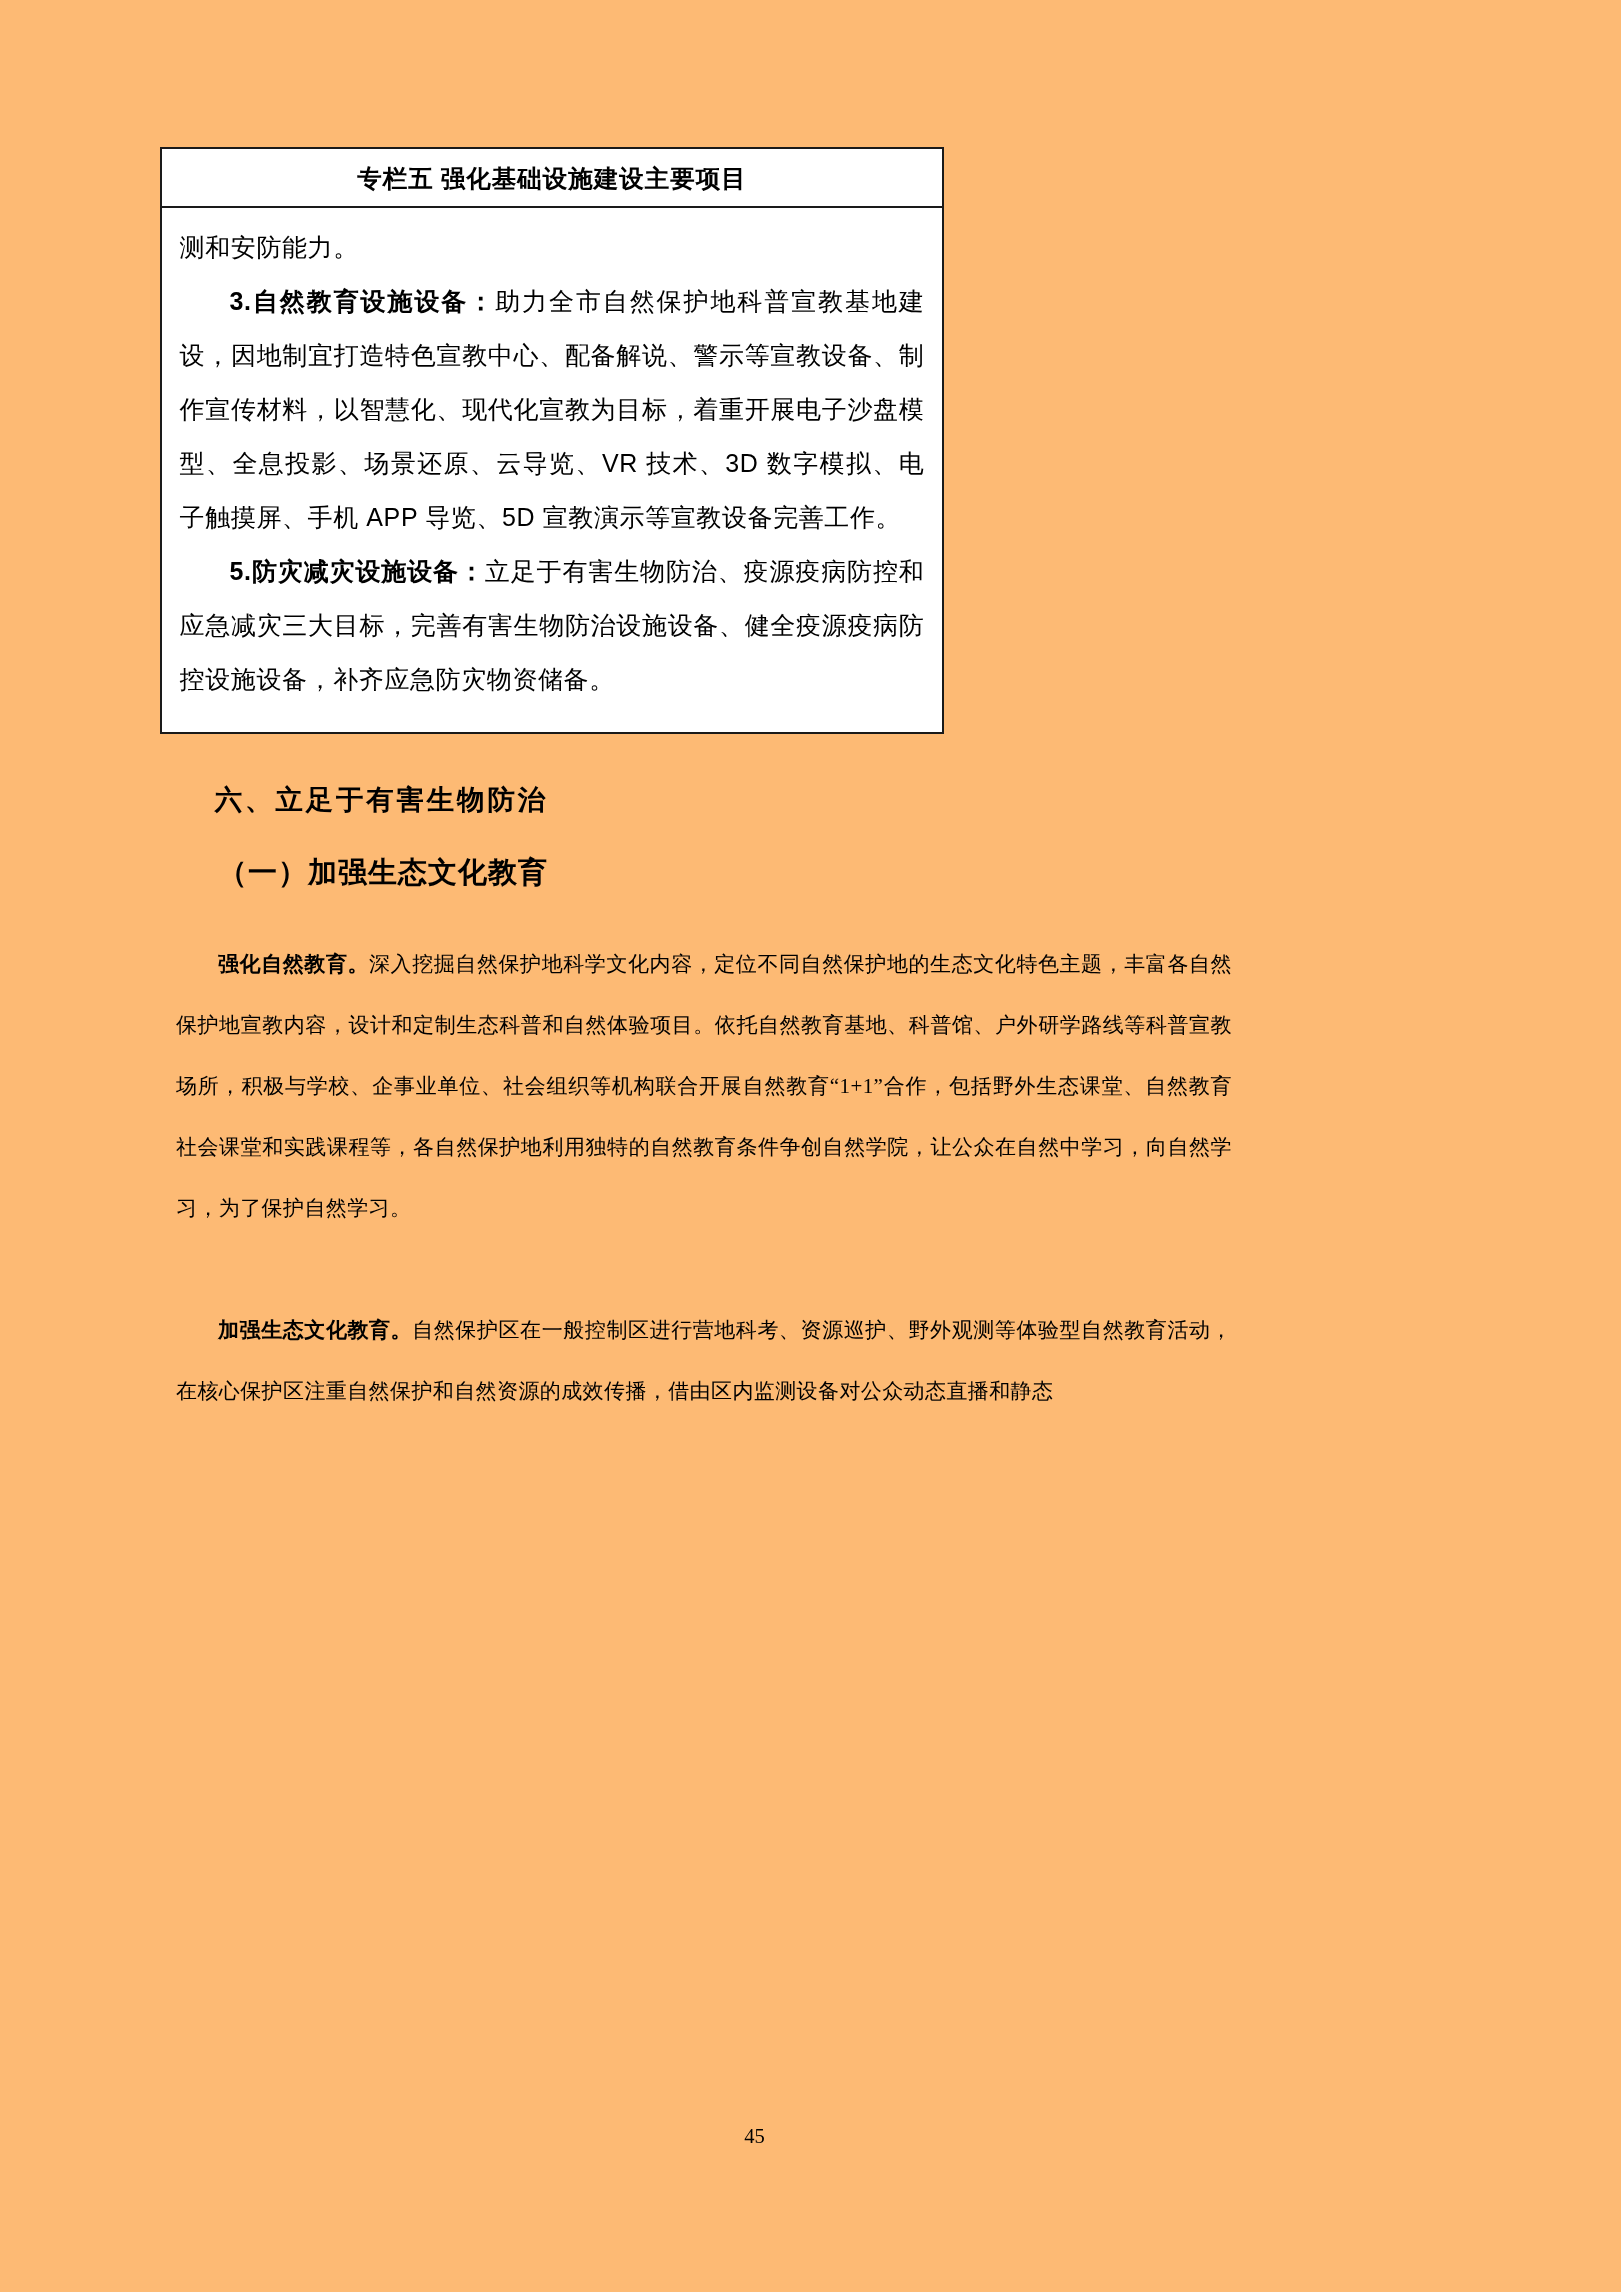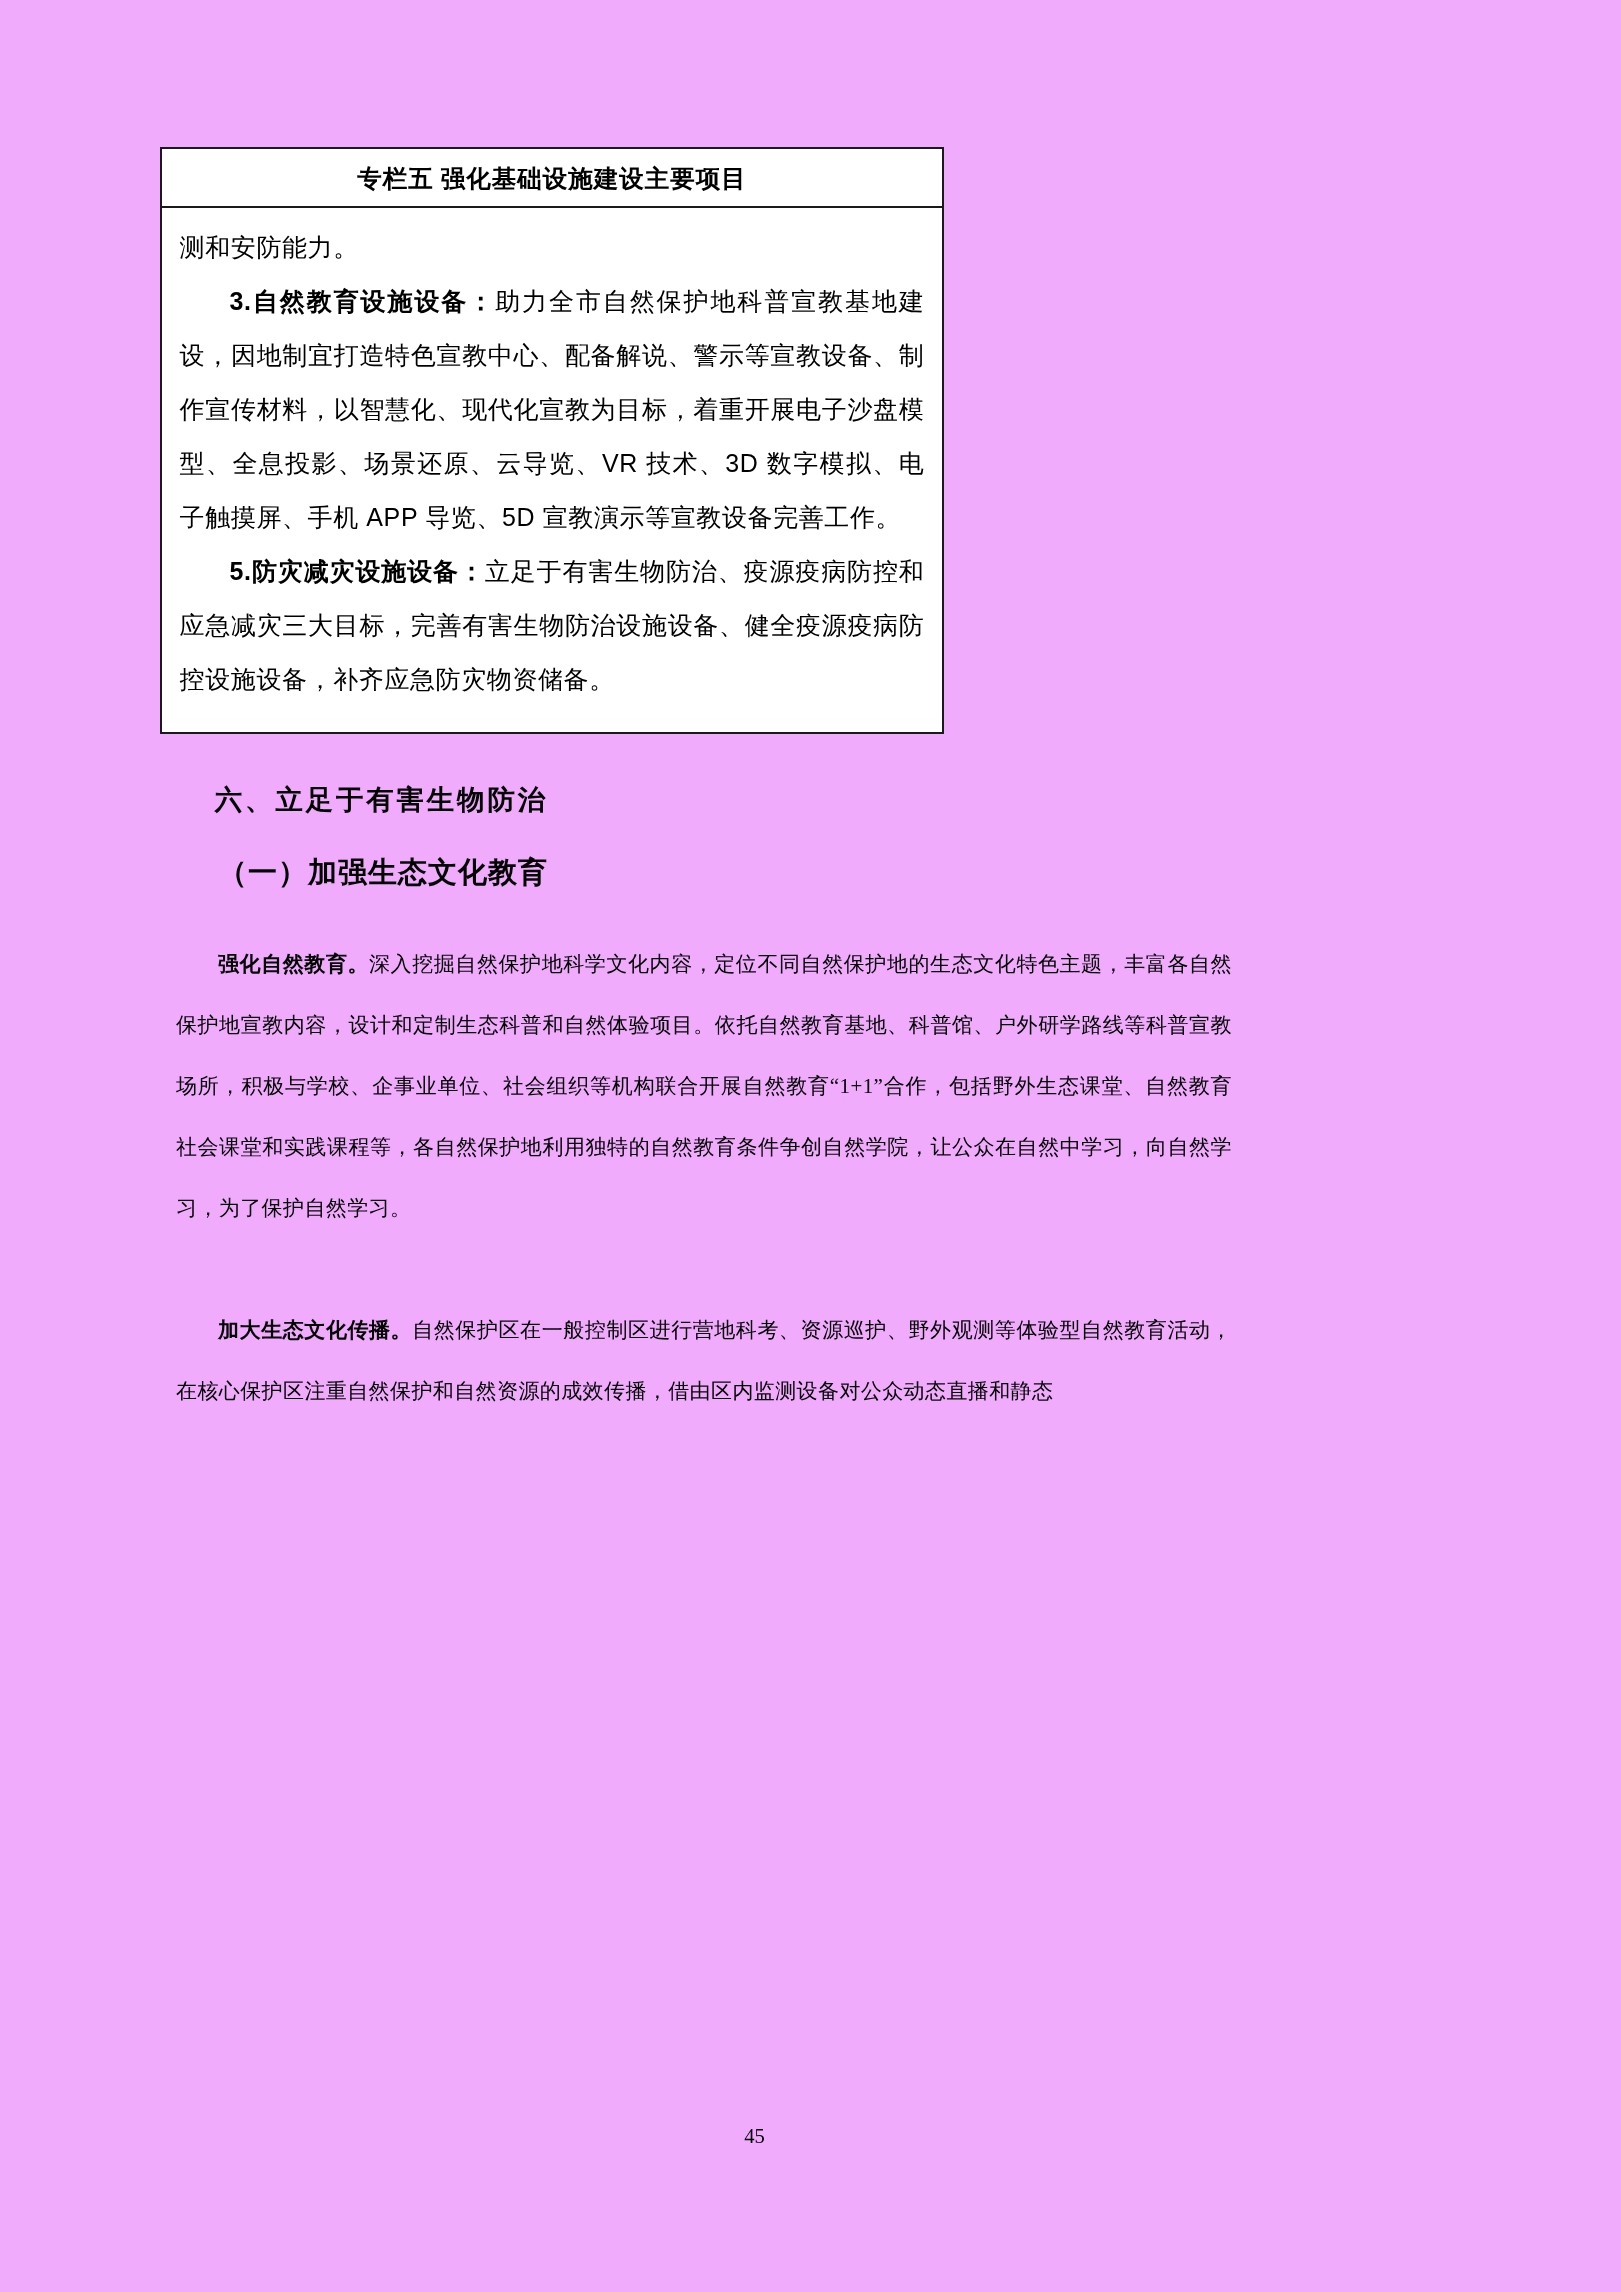--- a/index.html
+++ b/index.html
@@ -14,21 +14,21 @@
     font-family: "Liberation Serif", "DejaVu Serif", serif;
     color: #000000;
     overflow: hidden;
   }
 
   .page {
     position: absolute;
     left: 0; top: 0;
     width: 1621px;
     height: 2293px;
-    background: #f0abfc;
+    background: #fdba74;
   }
 
   
   .content {
     position: absolute;
     left: 160px;
     top: 147px;
     width: 1088px;
   }
 
@@ -152,21 +152,21 @@
 
     <div class="gap-sm"></div>
 
     <p class="body-p">
       <span class="lead">强化自然教育。</span><span>深入挖掘自然保护地科学文化内容，定位不同自然保护地的生态文化特色主题，丰富各自然保护地宣教内容，设计和定制生态科普和自然体验项目。依托自然教育基地、科普馆、户外研学路线等科普宣教场所，积极与学校、企事业单位、社会组织等机构联合开展自然教育“1+1”合作，包括野外生态课堂、自然教育社会课堂和实践课程等，各自然保护地利用独特的自然教育条件争创自然学院，让公众在自然中学习，向自然学习，为了保护自然学习。</span>
     </p>
 
     <div class="gap-md"></div>
 
     <p class="body-p">
-      <span class="lead">加大生态文化传播。</span><span>自然保护区在一般控制区进行营地科考、资源巡护、野外观测等体验型自然教育活动，在核心保护区注重自然保护和自然资源的成效传播，借由区内监测设备对公众动态直播和静态</span>
+      <span class="lead">加强生态文化教育。</span><span>自然保护区在一般控制区进行营地科考、资源巡护、野外观测等体验型自然教育活动，在核心保护区注重自然保护和自然资源的成效传播，借由区内监测设备对公众动态直播和静态</span>
     </p>
 
   </div>
 
   <div class="page-number">45</div>
 
 </div>
 
 
 </body></html>

